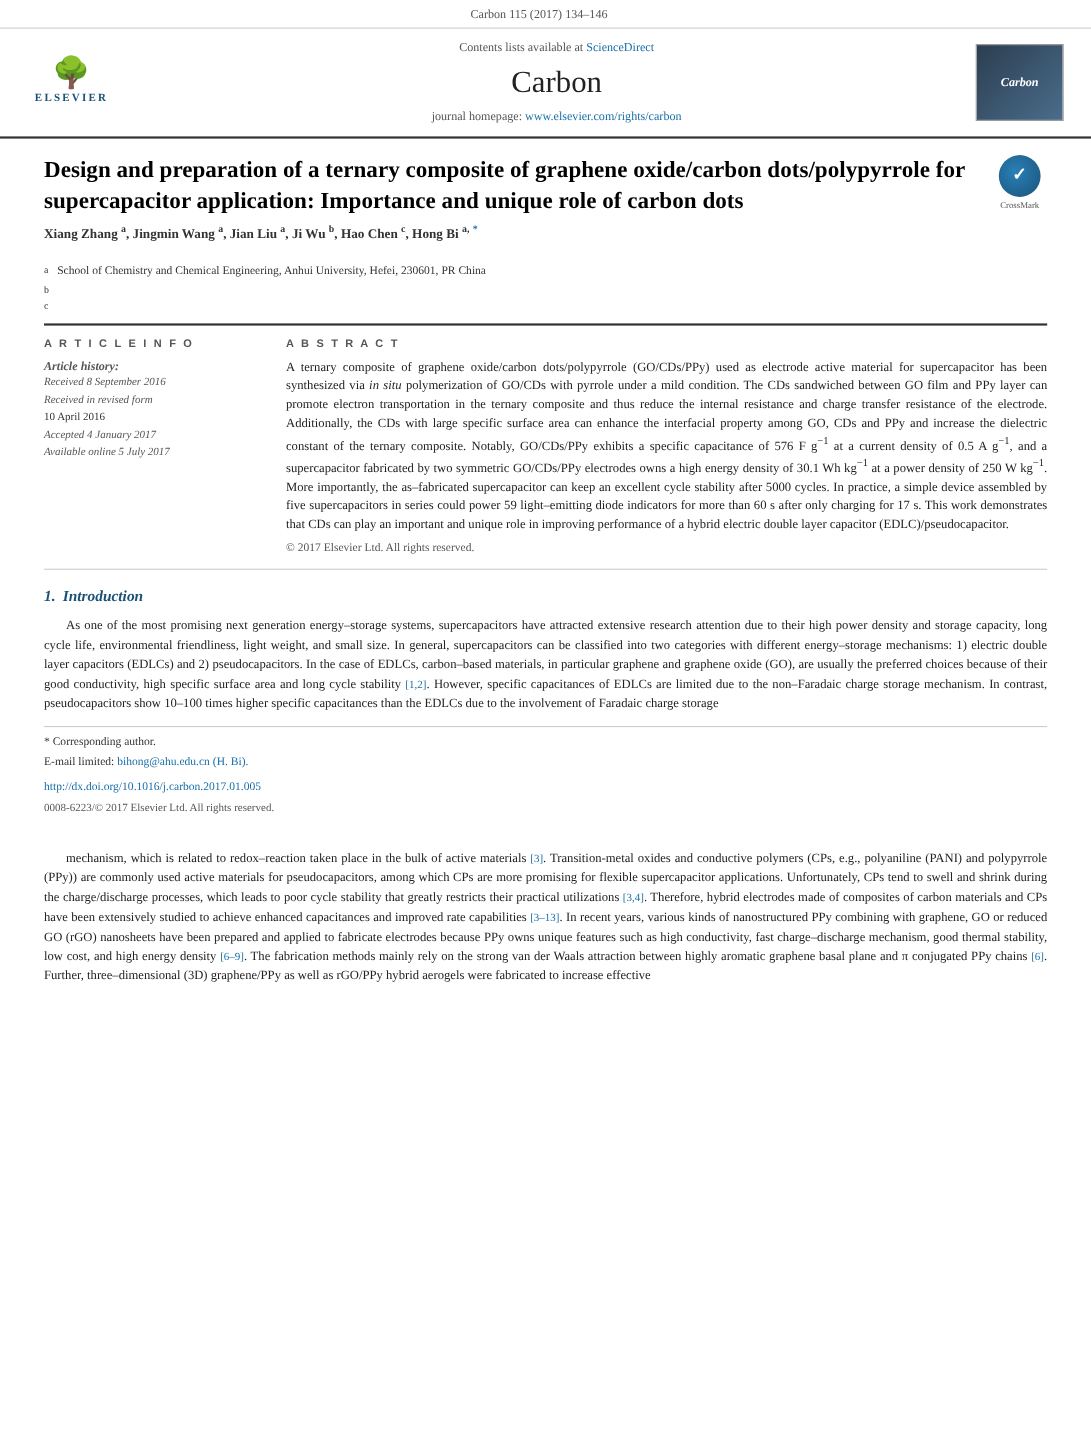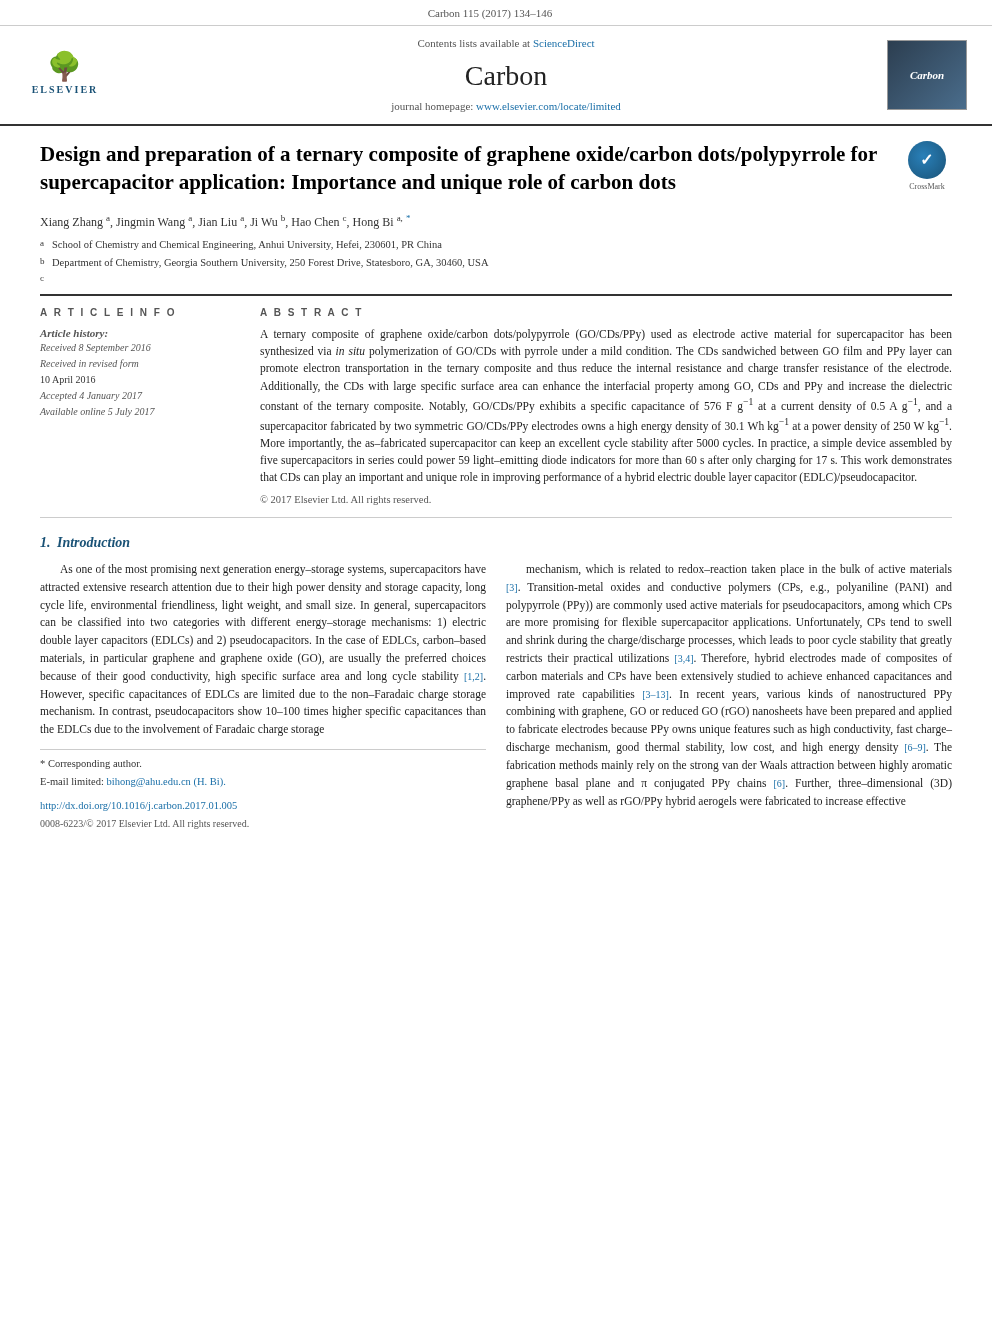--- a/index.html
+++ b/index.html
@@ -102,21 +102,21 @@
       font-size: 11px;
       font-weight: bold;
       color: #fff;
     }
     .main-content {
       padding: 15px 40px;
     }
     .article-title-section {
       display: flex;
       align-items: flex-start;
-      margin-bottom: 16px;
+      margin-bottom: 6px;
     }
     .article-title {
       flex: 1;
       font-size: 21px;
       font-weight: bold;
       line-height: 1.3;
       color: #000;
     }
     .crossmark-badge {
       margin-left: 15px;
@@ -137,22 +137,23 @@
       font-size: 16px;
       font-weight: bold;
     }
     .crossmark-text {
       font-size: 8px;
       color: #555;
       margin-top: 2px;
     }
     .authors-line {
       font-size: 12px;
-      margin-bottom: 6px;
+      margin-bottom: 18px;
       color: #333;
+      font-weight: bold;
     }
     .author-super {
       font-size: 9px;
       vertical-align: super;
     }
     .corresponding {
       color: #1a6fa8;
     }
     .affiliations {
       font-size: 10.5px;
@@ -237,21 +238,22 @@
     .copyright-line {
       font-size: 10.5px;
       color: #555;
       margin-top: 6px;
     }
     .body-section {
       margin-top: 15px;
     }
     .body-columns {
       display: flex;
-      gap: 20px;
+      gap: 30px;
+      flex-direction: column;
     }
     .body-col {
       flex: 1;
       font-size: 11.5px;
       line-height: 1.55;
       text-align: justify;
       color: #222;
     }
     .body-paragraph {
       margin-bottom: 8px;
@@ -298,21 +300,21 @@
     </div>
   </div>
   <div class="header-center">
     <div class="contents-line">
       <span>Contents lists available at</span>
       <a href="#" class="sciencedirect-link">ScienceDirect</a>
     </div>
     <div class="journal-title">Carbon</div>
     <div class="homepage-line">
       <span>journal homepage:</span>
-      <a href="#" class="homepage-link">www.elsevier.com/locate/limited</a>
+      <a href="#" class="homepage-link">www.elsevier.com/rights/carbon</a>
     </div>
   </div>
   <div class="header-right">
     <div class="carbon-thumb">
       <span class="carbon-thumb-label">Carbon</span>
     </div>
   </div>
 </div>
 
 <div class="main-content">
@@ -329,21 +331,20 @@
     Xiang Zhang <sup class="author-super">a</sup>, Jingmin Wang <sup class="author-super">a</sup>, Jian Liu <sup class="author-super">a</sup>, Ji Wu <sup class="author-super">b</sup>, Hao Chen <sup class="author-super">c</sup>, Hong Bi <sup class="author-super">a,</sup> <sup class="author-super corresponding">*</sup>
   </div>
 
   <div class="affiliations">
     <div class="affil-item">
       <span class="affil-super">a</span>
       <span>School of Chemistry and Chemical Engineering, Anhui University, Hefei, 230601, PR China</span>
     </div>
     <div class="affil-item">
       <span class="affil-super">b</span>
-      <span>Department of Chemistry, Georgia Southern University, 250 Forest Drive, Statesboro, GA, 30460, USA</span>
     </div>
     <div class="affil-item">
       <span class="affil-super">c</span>
     </div>
   </div>
 
   <hr class="thick-divider">
 
   <div class="two-column">
     <div class="article-info-col">

